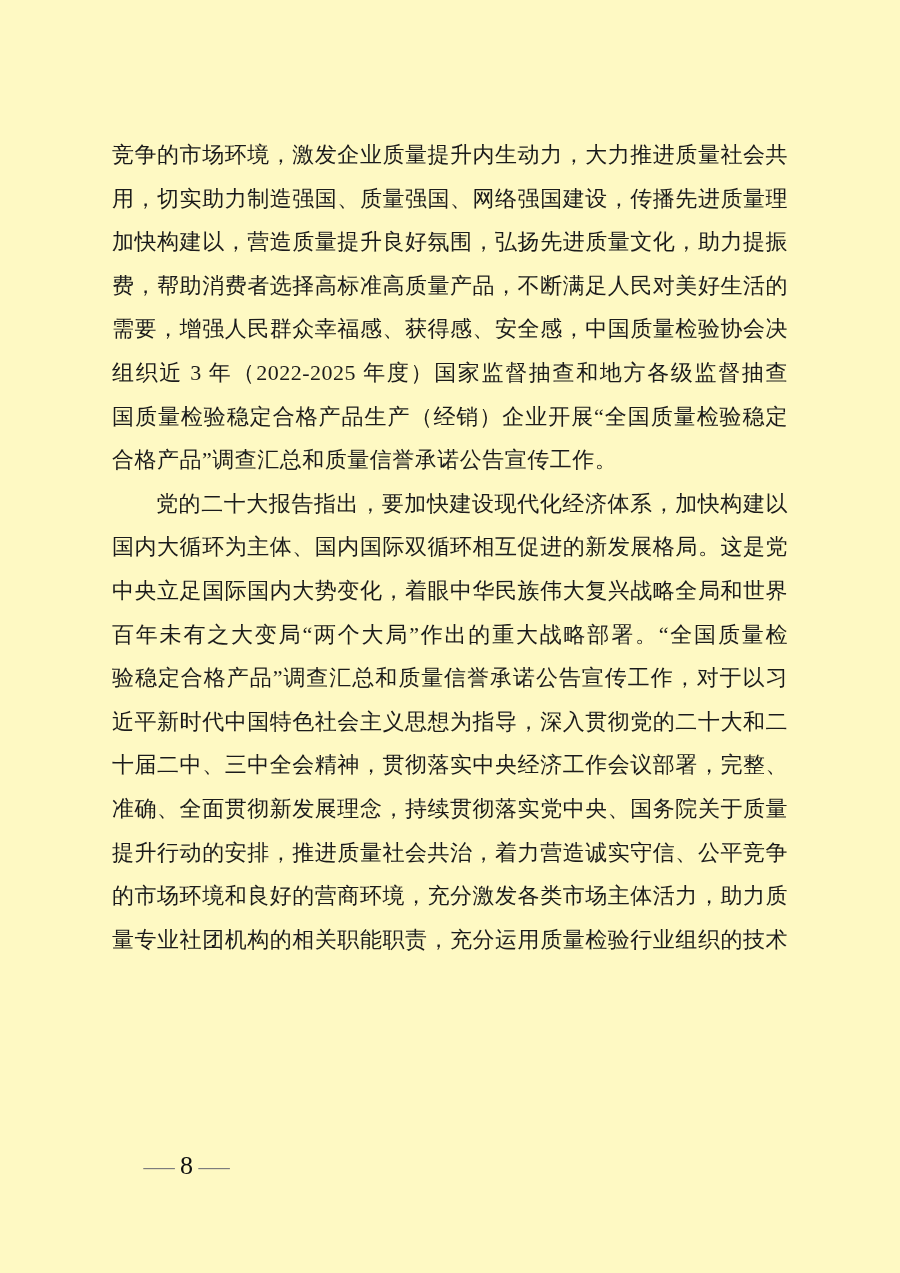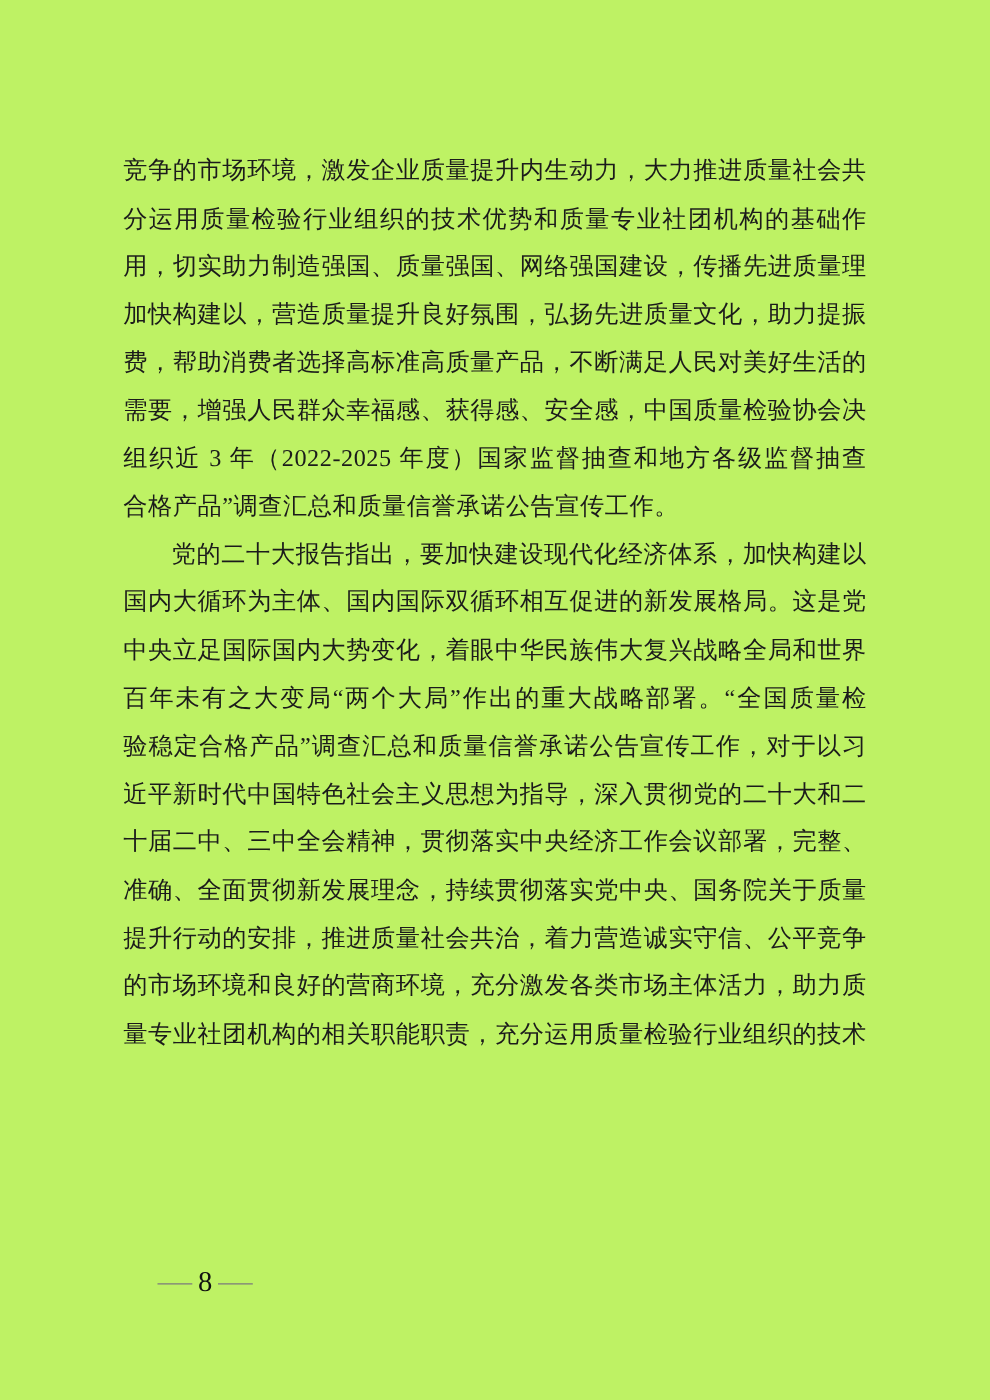--- a/index.html
+++ b/index.html
@@ -4,21 +4,21 @@
 <style>
   html, body {
     margin: 0;
     padding: 0;
     background: #ffffff;
   }
   .page {
     position: relative;
     width: 900px;
     height: 1273px;
-    background: #bef264;
+    background: #fef9c3;
     overflow: hidden;
     font-family: "Liberation Serif", "DejaVu Serif", serif;
     color: #1b1b1b;
   }
   .text-block {
     position: absolute;
     left: 112px;
     top: 133px;
     width: 676px;
     font-size: 22px;
@@ -65,26 +65,26 @@
 </style>
 </head>
 <body>
 
 <div class="page">
 
   <div class="text-block">
 
     <div class="para">
       <div class="line">竞争的市场环境，激发企业质量提升内生动力，大力推进质量社会共</div>
-      <div class="line">分运用质量检验行业组织的技术优势和质量专业社团机构的基础作</div>
       <div class="line">用，切实助力制造强国、质量强国、网络强国建设，传播先进质量理</div>
       <div class="line">加快构建以，营造质量提升良好氛围，弘扬先进质量文化，助力提振消</div>
       <div class="line">费，帮助消费者选择高标准高质量产品，不断满足人民对美好生活的</div>
       <div class="line">需要，增强人民群众幸福感、获得感、安全感，中国质量检验协会决定</div>
       <div class="line">组织近 3 年（2022-2025 年度）国家监督抽查和地方各级监督抽查</div>
+      <div class="line">国质量检验稳定合格产品生产（经销）企业开展“全国质量检验稳定</div>
       <div class="line para-end">合格产品”调查汇总和质量信誉承诺公告宣传工作。</div>
     </div>
 
     <div class="para">
       <div class="line indent">党的二十大报告指出，要加快建设现代化经济体系，加快构建以</div>
       <div class="line">国内大循环为主体、国内国际双循环相互促进的新发展格局。这是党</div>
       <div class="line">中央立足国际国内大势变化，着眼中华民族伟大复兴战略全局和世界</div>
       <div class="line">百年未有之大变局“两个大局”作出的重大战略部署。“全国质量检</div>
       <div class="line">验稳定合格产品”调查汇总和质量信誉承诺公告宣传工作，对于以习</div>
       <div class="line">近平新时代中国特色社会主义思想为指导，深入贯彻党的二十大和二</div>

